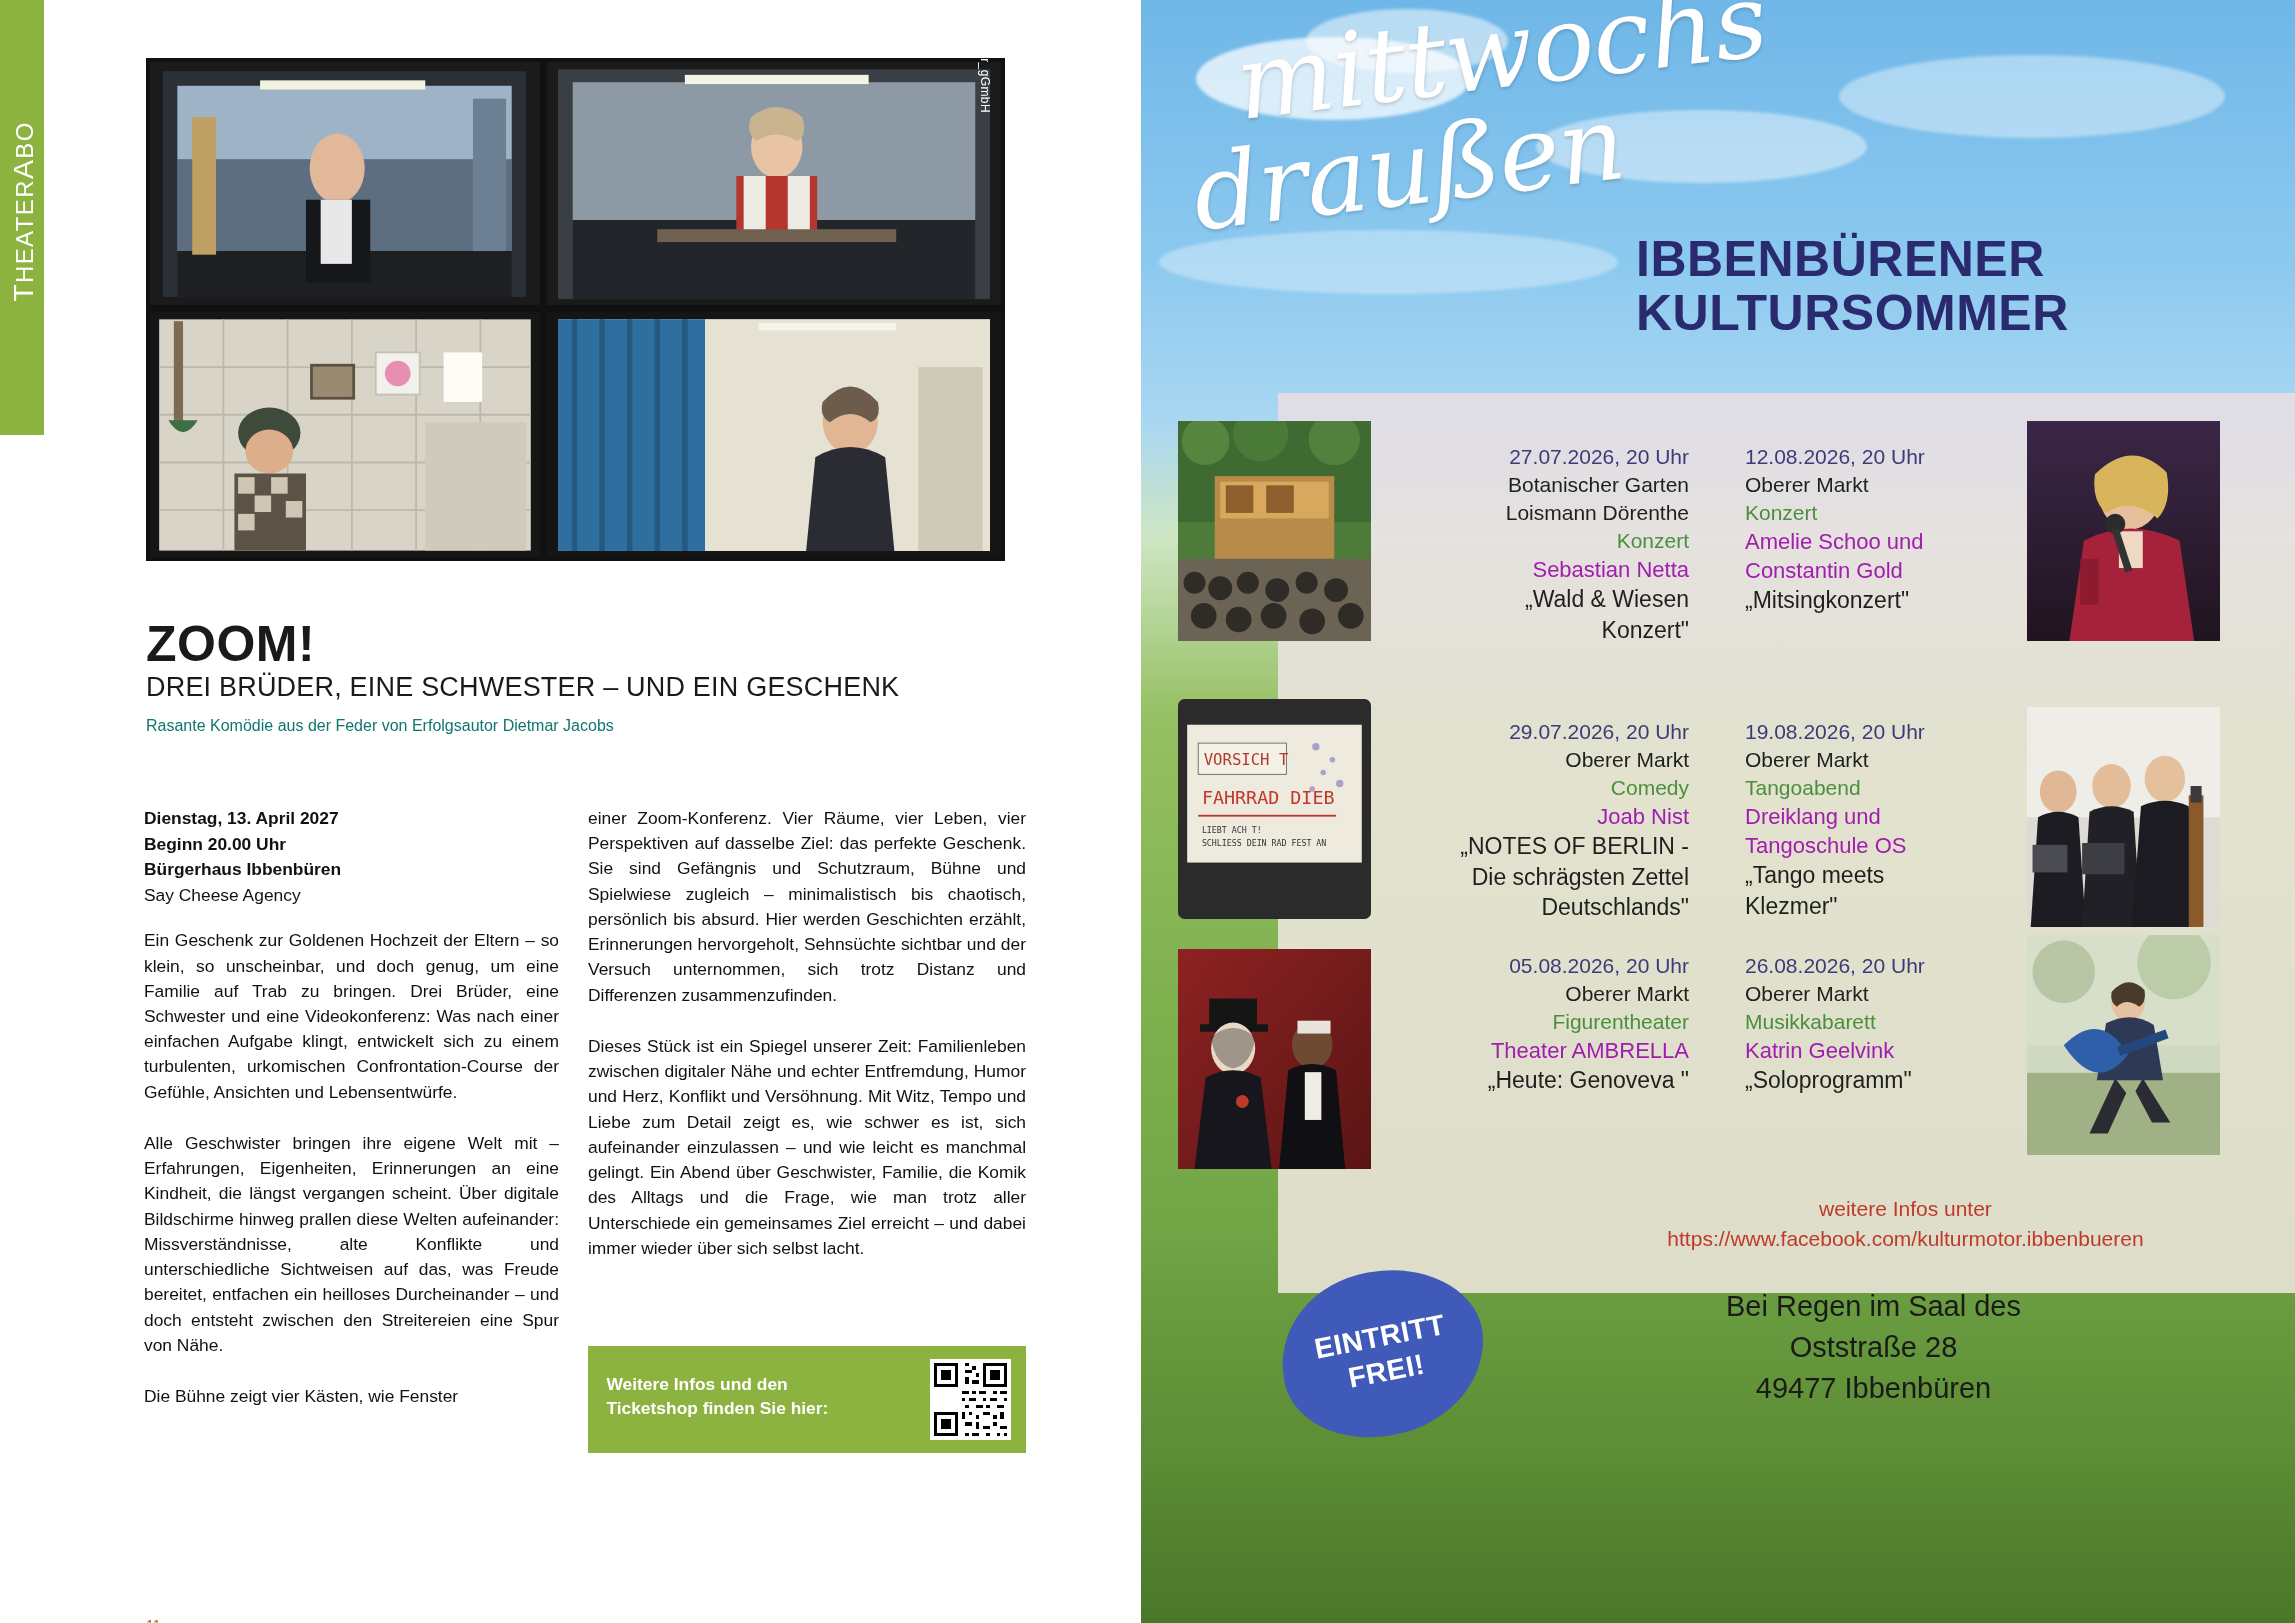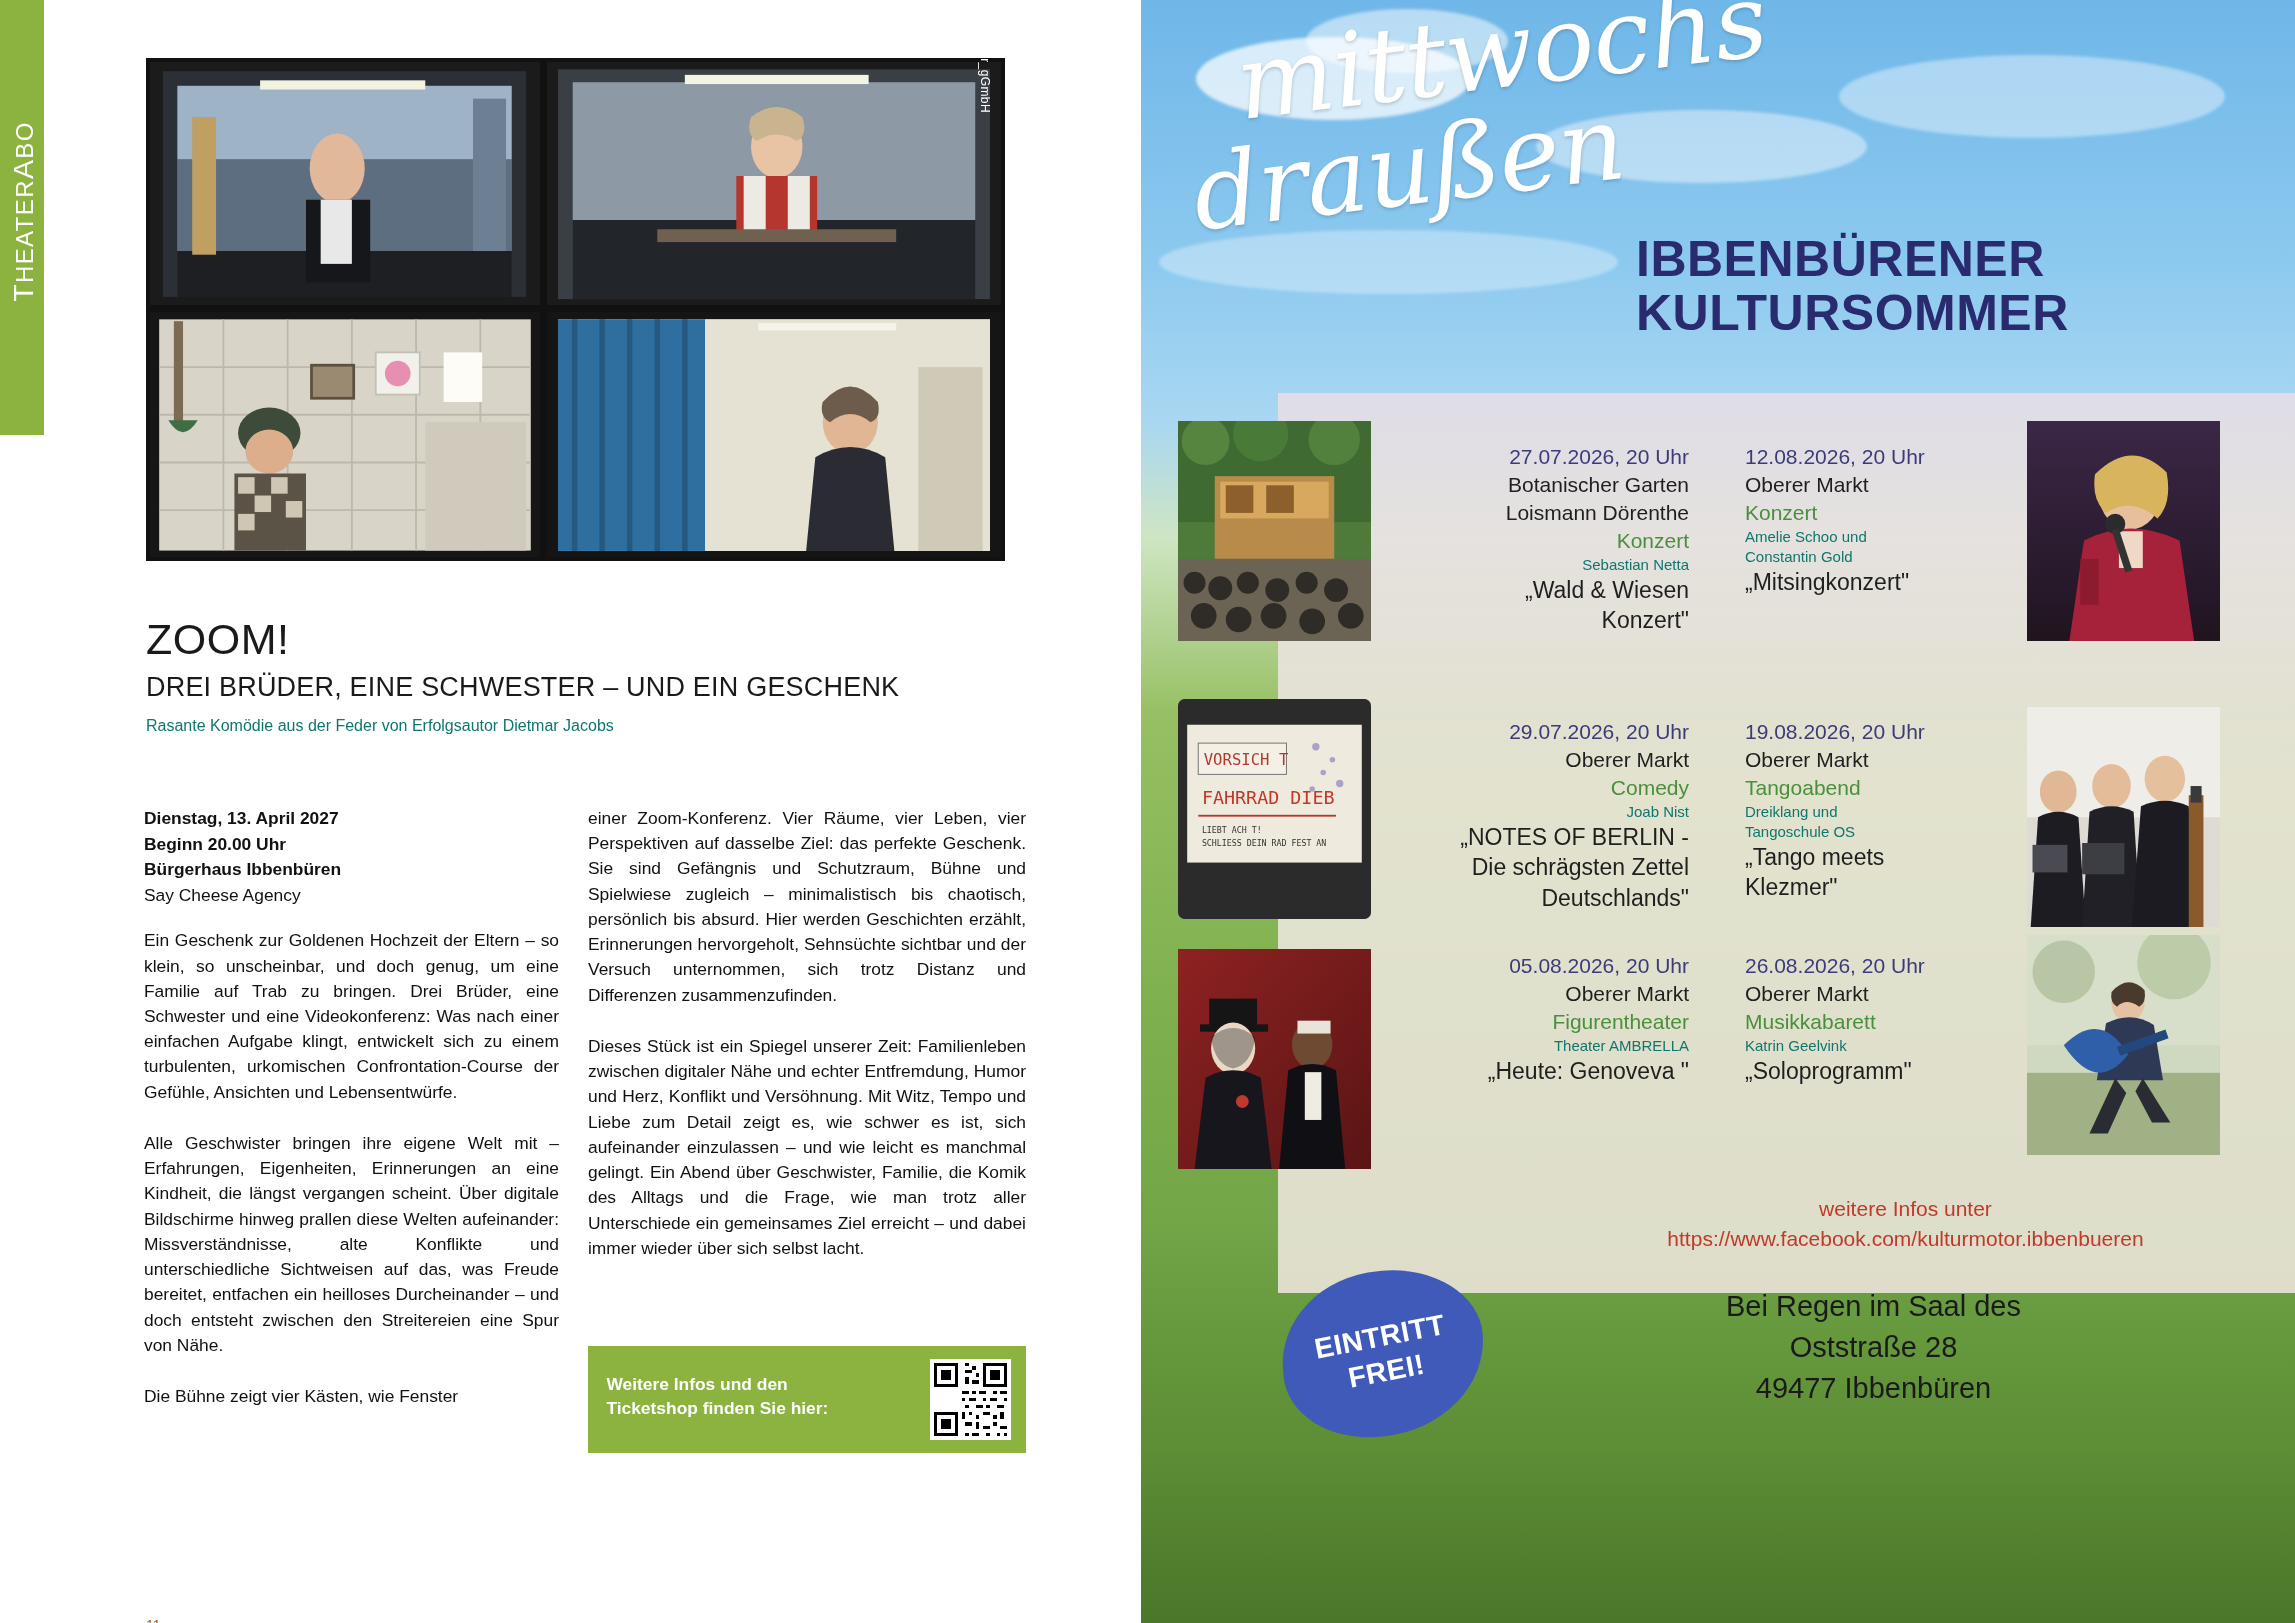--- a/index.html
+++ b/index.html
@@ -16,21 +16,21 @@
 
   .photo-block{position:absolute;left:146px;top:58px;width:859px;height:503px;background:#111;}
   .pq{position:absolute;overflow:hidden;}
   .pq1{left:3.7px;top:3.7px;width:390px;height:243px;}
   .pq2{left:401px;top:3.7px;width:454px;height:243px;}
   .pq3{left:3.7px;top:254px;width:390px;height:245px;}
   .pq4{left:401px;top:254px;width:454px;height:245px;}
   .credit{position:absolute;right:13px;top:55px;color:#fff;font-size:12px;
     letter-spacing:0.4px;transform:rotate(90deg);transform-origin:right top;white-space:nowrap;}
 
-  .title{position:absolute;left:146px;top:615px;font-size:43px;font-weight:normal;color:#1a1a1a;letter-spacing:0.5px;}
+  .title{position:absolute;left:146px;top:615px;font-size:50px;font-weight:bold;color:#1a1a1a;letter-spacing:0.5px;}
   .subtitle{position:absolute;left:146px;top:672px;font-size:27px;color:#1a1a1a;letter-spacing:0.2px;}
   .tagline{position:absolute;left:146px;top:717px;font-size:16px;color:#0f766e;}
 
   .col-left{position:absolute;left:144px;top:806px;width:415px;}
   .col-right{position:absolute;left:588px;top:806px;width:438px;}
   .meta{font-size:17.4px;line-height:1.47;color:#111;}
   .meta b{font-weight:bold;}
   p.body{font-size:17.4px;line-height:1.45;color:#111;text-align:justify;margin:0 0 26px 0;
     hyphens:auto;-webkit-hyphens:auto;}
   .col-left p.body:first-of-type{margin-top:20px;}
@@ -68,21 +68,21 @@
   .t2{left:1178px;top:699px;border-radius:7px;}
   .t3{left:1178px;top:949px;}
   .r1{left:2027px;top:421px;}
   .r2{left:2027px;top:707px;}
   .r3{left:2027px;top:935px;}
 
   .ev{position:absolute;width:264px;text-align:right;font-size:21px;line-height:1.33;color:#2a2a6e;}
   .ev .date{color:#3b3b7a;}
   .ev .place{color:#1f1f1f;}
   .ev .genre{color:#4a8f3c;}
-  .ev .artist{color:#0f766e;font-size:15px;}
+  .ev .artist{color:#a21caf;font-size:22px;}
   .ev .work{color:#1f1f1f;font-size:23px;}
   .ev.colR{text-align:left;}
 
   .evA{left:1425px;top:443px;}
   .evB{left:1425px;top:718px;}
   .evC{left:1425px;top:952px;}
   .evD{left:1745px;top:443px;}
   .evE{left:1745px;top:718px;}
   .evF{left:1745px;top:952px;}
 

